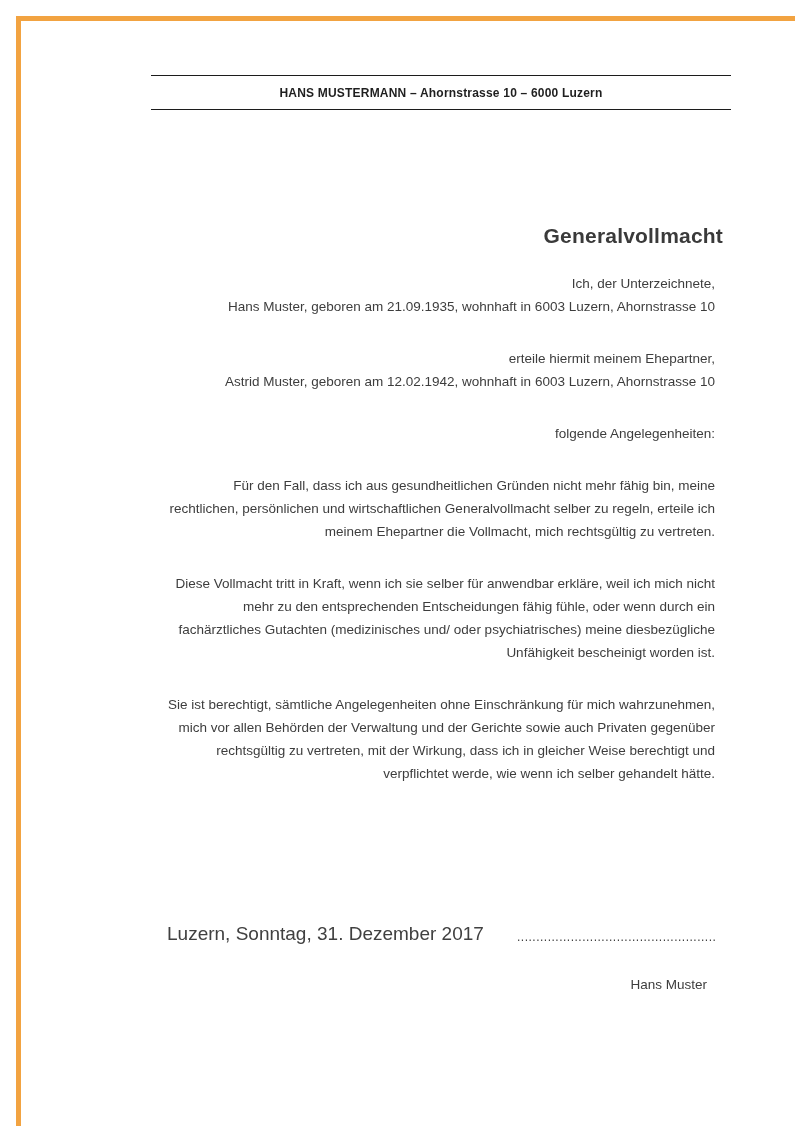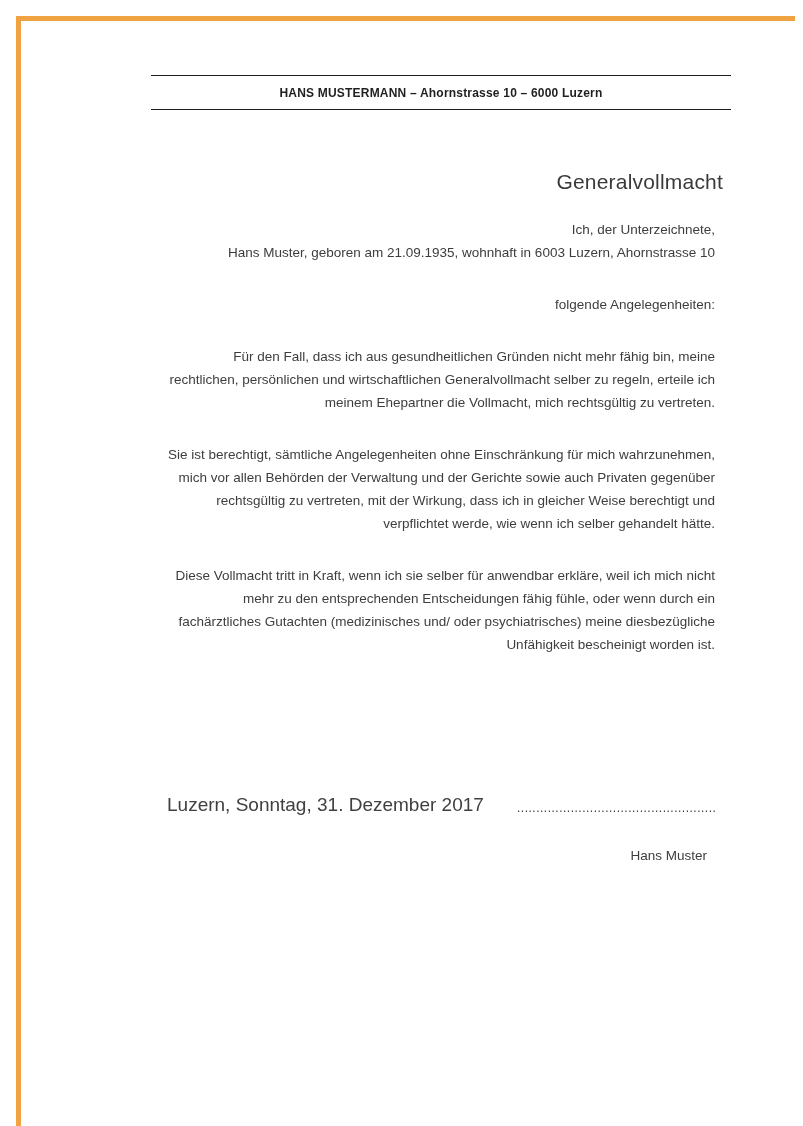--- a/index.html
+++ b/index.html
@@ -28,23 +28,23 @@
     padding: 7px 0 8px 0;
     text-align: center;
   }
   .letterhead-text {
     font-size: 12px;
     font-weight: bold;
     color: #1f1f1f;
     letter-spacing: 0.2px;
   }
   .doc-title {
-    margin-top: 52px;
+    margin-top: 106px;
     font-size: 21px;
-    font-weight: 400;
+    font-weight: 700;
     color: #3a3a3a;
     letter-spacing: 0.2px;
   }
   .body-text {
   }
   .para {
     white-space: pre-line;
     font-size: 13.5px;
     line-height: 23px;
     color: #3d3d3d;
@@ -89,24 +89,26 @@
 
     <div class="letterhead-band">
       <span class="letterhead-text">HANS MUSTERMANN – Ahornstrasse 10 – 6000 Luzern</span>
     </div>
 
     <h1 class="doc-title">Generalvollmacht</h1>
 
     <div class="body-text">
       <p class="para">Ich, der Unterzeichnete,
 Hans Muster, geboren am 21.09.1935, wohnhaft in 6003 Luzern, Ahornstrasse 10</p>
+      <p class="para">erteile hiermit meinem Ehepartner,
+Astrid Muster, geboren am 12.02.1942, wohnhaft in 6003 Luzern, Ahornstrasse 10</p>
       <p class="para">folgende Angelegenheiten:</p>
       <p class="para">Für den Fall, dass ich aus gesundheitlichen Gründen nicht mehr fähig bin, meine rechtlichen, persönlichen und wirtschaftlichen Generalvollmacht selber zu regeln, erteile ich meinem Ehepartner die Vollmacht, mich rechtsgültig zu vertreten.</p>
+      <p class="para">Diese Vollmacht tritt in Kraft, wenn ich sie selber für anwendbar erkläre, weil ich mich nicht mehr zu den entsprechenden Entscheidungen fähig fühle, oder wenn durch ein fachärztliches Gutachten (medizinisches und/ oder psychiatrisches) meine diesbezügliche Unfähigkeit bescheinigt worden ist.</p>
       <p class="para">Sie ist berechtigt, sämtliche Angelegenheiten ohne Einschränkung für mich wahrzunehmen, mich vor allen Behörden der Verwaltung und der Gerichte sowie auch Privaten gegenüber rechtsgültig zu vertreten, mit der Wirkung, dass ich in gleicher Weise berechtigt und verpflichtet werde, wie wenn ich selber gehandelt hätte.</p>
-      <p class="para">Diese Vollmacht tritt in Kraft, wenn ich sie selber für anwendbar erkläre, weil ich mich nicht mehr zu den entsprechenden Entscheidungen fähig fühle, oder wenn durch ein fachärztliches Gutachten (medizinisches und/ oder psychiatrisches) meine diesbezügliche Unfähigkeit bescheinigt worden ist.</p>
     </div>
 
     <div class="footer-row">
       <span class="place-date">Luzern, Sonntag, 31. Dezember 2017</span>
       <div class="signature-block">
         <span class="signature-dots">............................................................</span>
         <span class="signature-name">Hans Muster</span>
       </div>
     </div>
 

